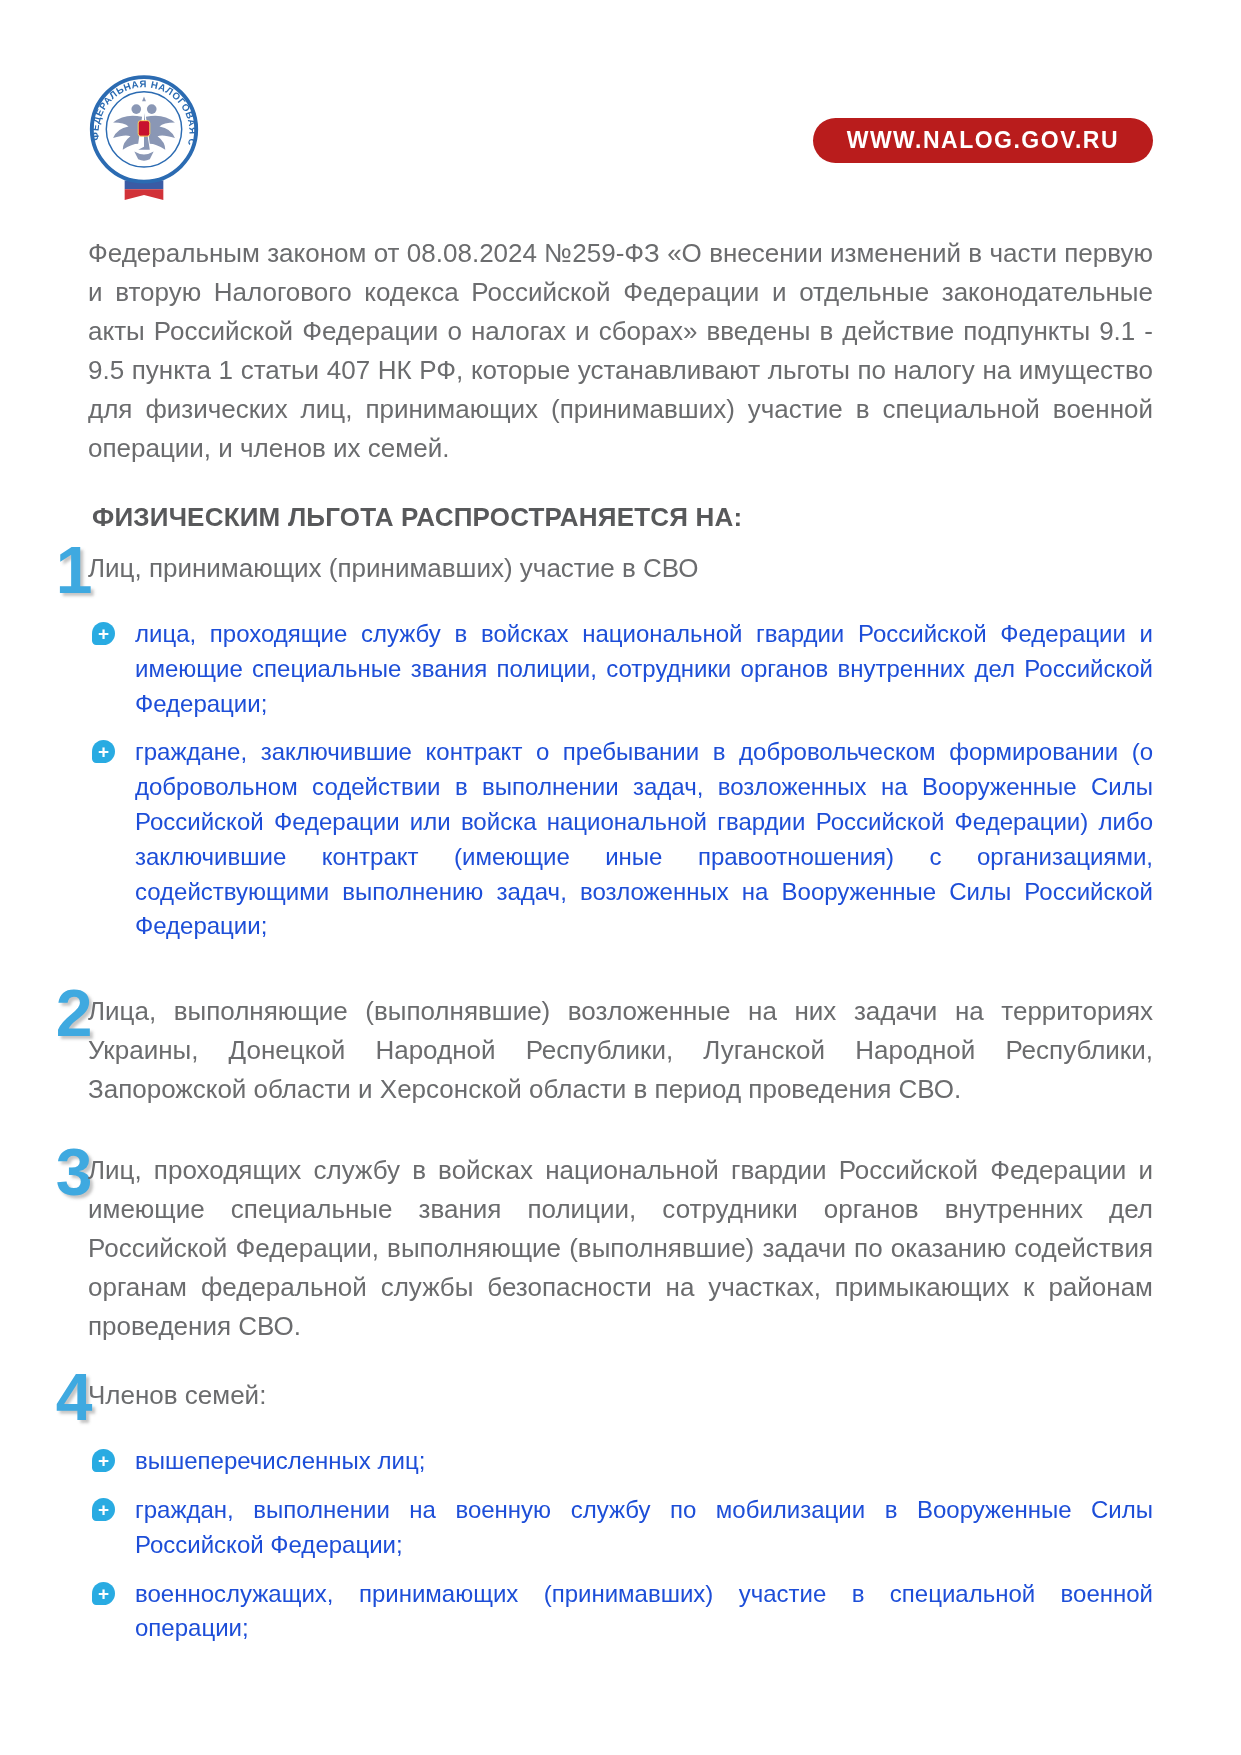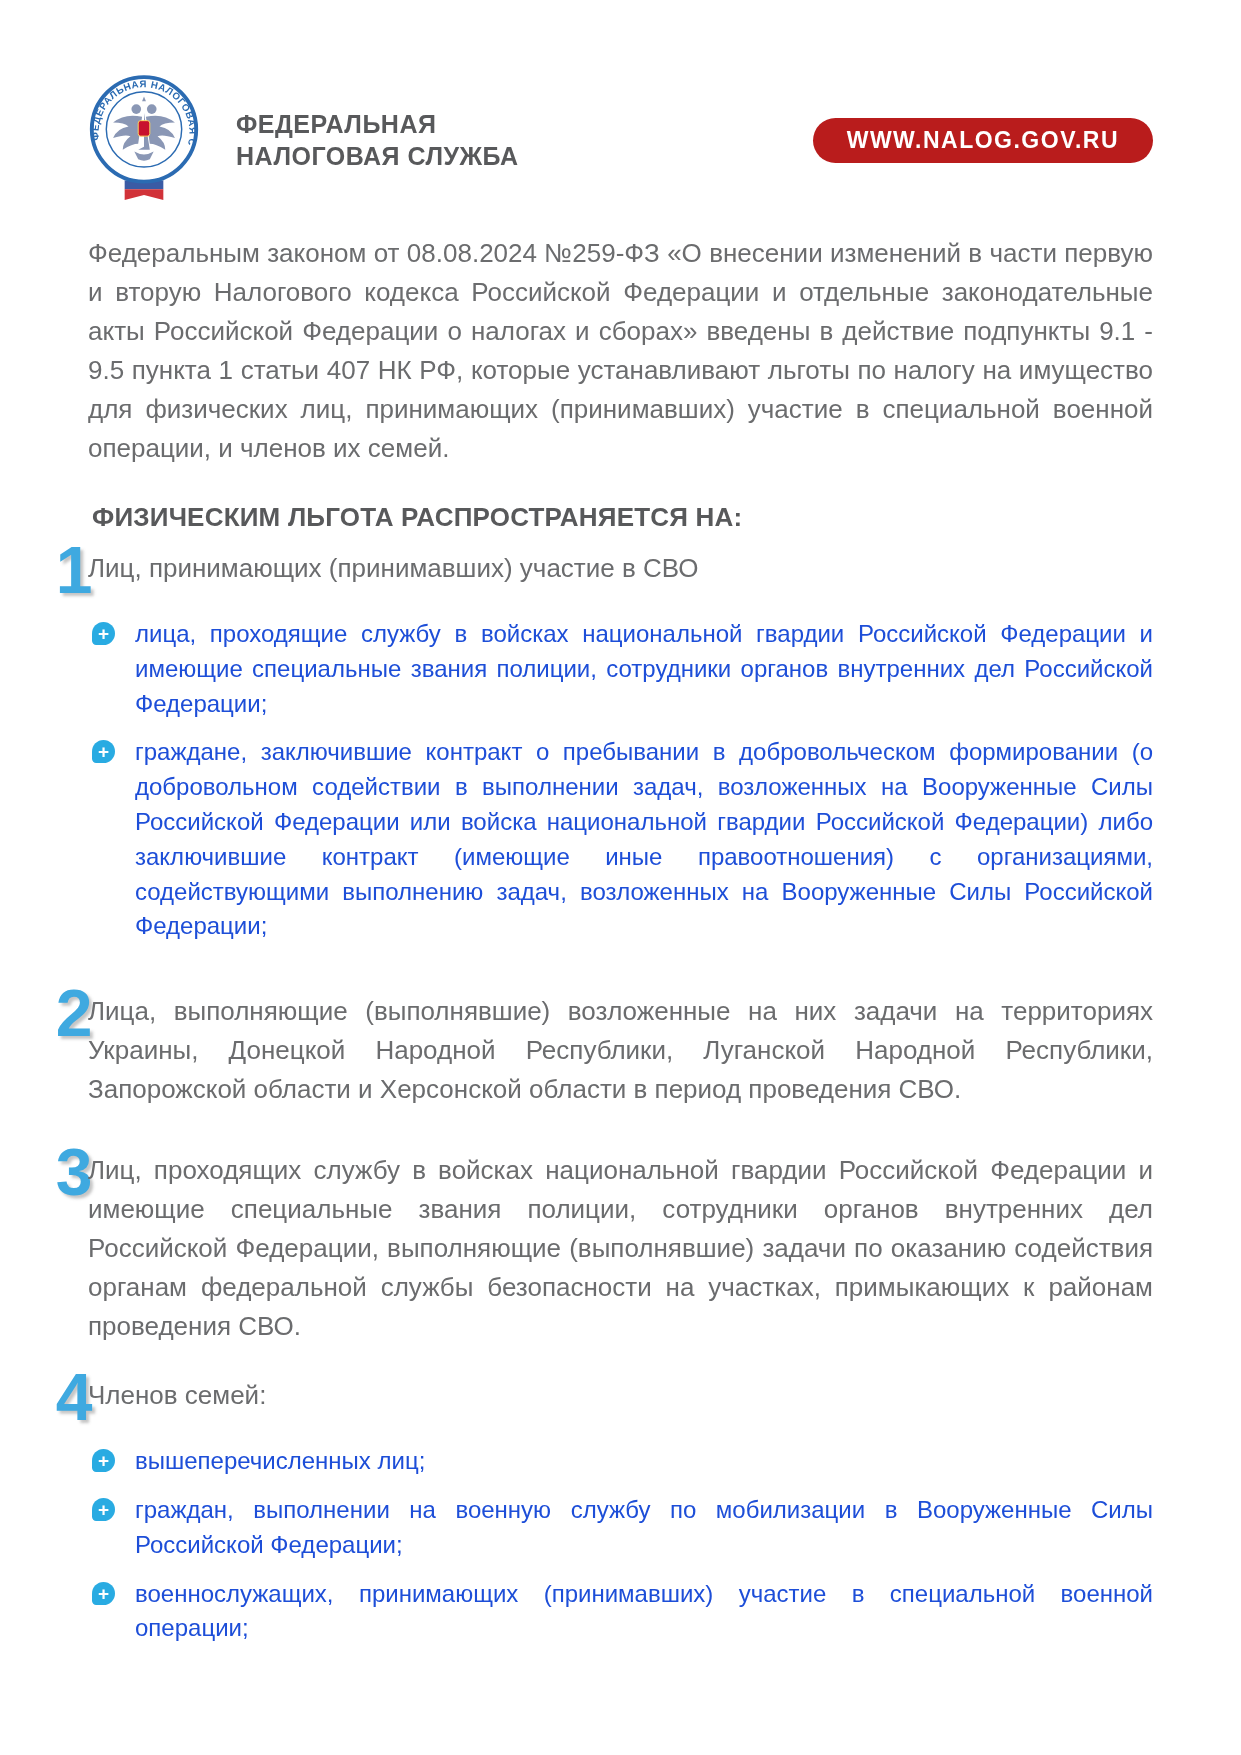--- a/index.html
+++ b/index.html
@@ -152,24 +152,20 @@
           <polygon points="58,28 60,23 62,28"></polygon>
           <path d="M60 40 L60 75 L54 78 L66 78 Z"></path>
           <path d="M58 44 Q40 40 28 50 Q40 50 44 54 Q32 56 28 66 Q40 62 46 64 Q38 70 38 78 Q48 72 54 72 Z"></path>
           <path d="M62 44 Q80 40 92 50 Q80 50 76 54 Q88 56 92 66 Q80 62 74 64 Q82 70 82 78 Q72 72 66 72 Z"></path>
           <path d="M50 80 Q60 86 70 80 L66 88 Q60 91 54 88 Z"></path>
         </g>
 
         <rect x="54" y="48" width="12" height="16" rx="2.5" fill="#c8102e" stroke="#ffd65e" stroke-width="1"></rect>
       </svg>
     </div>
-    <div class="org-name">
-      <div>ФЕДЕРАЛЬНАЯ</div>
-      <div>НАЛОГОВАЯ СЛУЖБА</div>
-    </div>
     <a class="site-pill" href="#">WWW.NALOG.GOV.RU</a>
   </div>
 
 
   <p class="intro">Федеральным законом от 08.08.2024 №259-ФЗ «О внесении изменений в части первую и вторую Налогового кодекса Российской Федерации и отдельные законодательные акты Российской Федерации о налогах и сборах» введены в действие подпункты 9.1 - 9.5 пункта 1 статьи 407 НК РФ, которые устанавливают льготы по налогу на имущество для физических лиц, принимающих (принимавших) участие в специальной военной операции, и членов их семей.</p>
 
   <h2 class="section-heading">ФИЗИЧЕСКИМ ЛЬГОТА РАСПРОСТРАНЯЕТСЯ НА:</h2>
 
   <div class="item">
     <div class="num">1</div>

